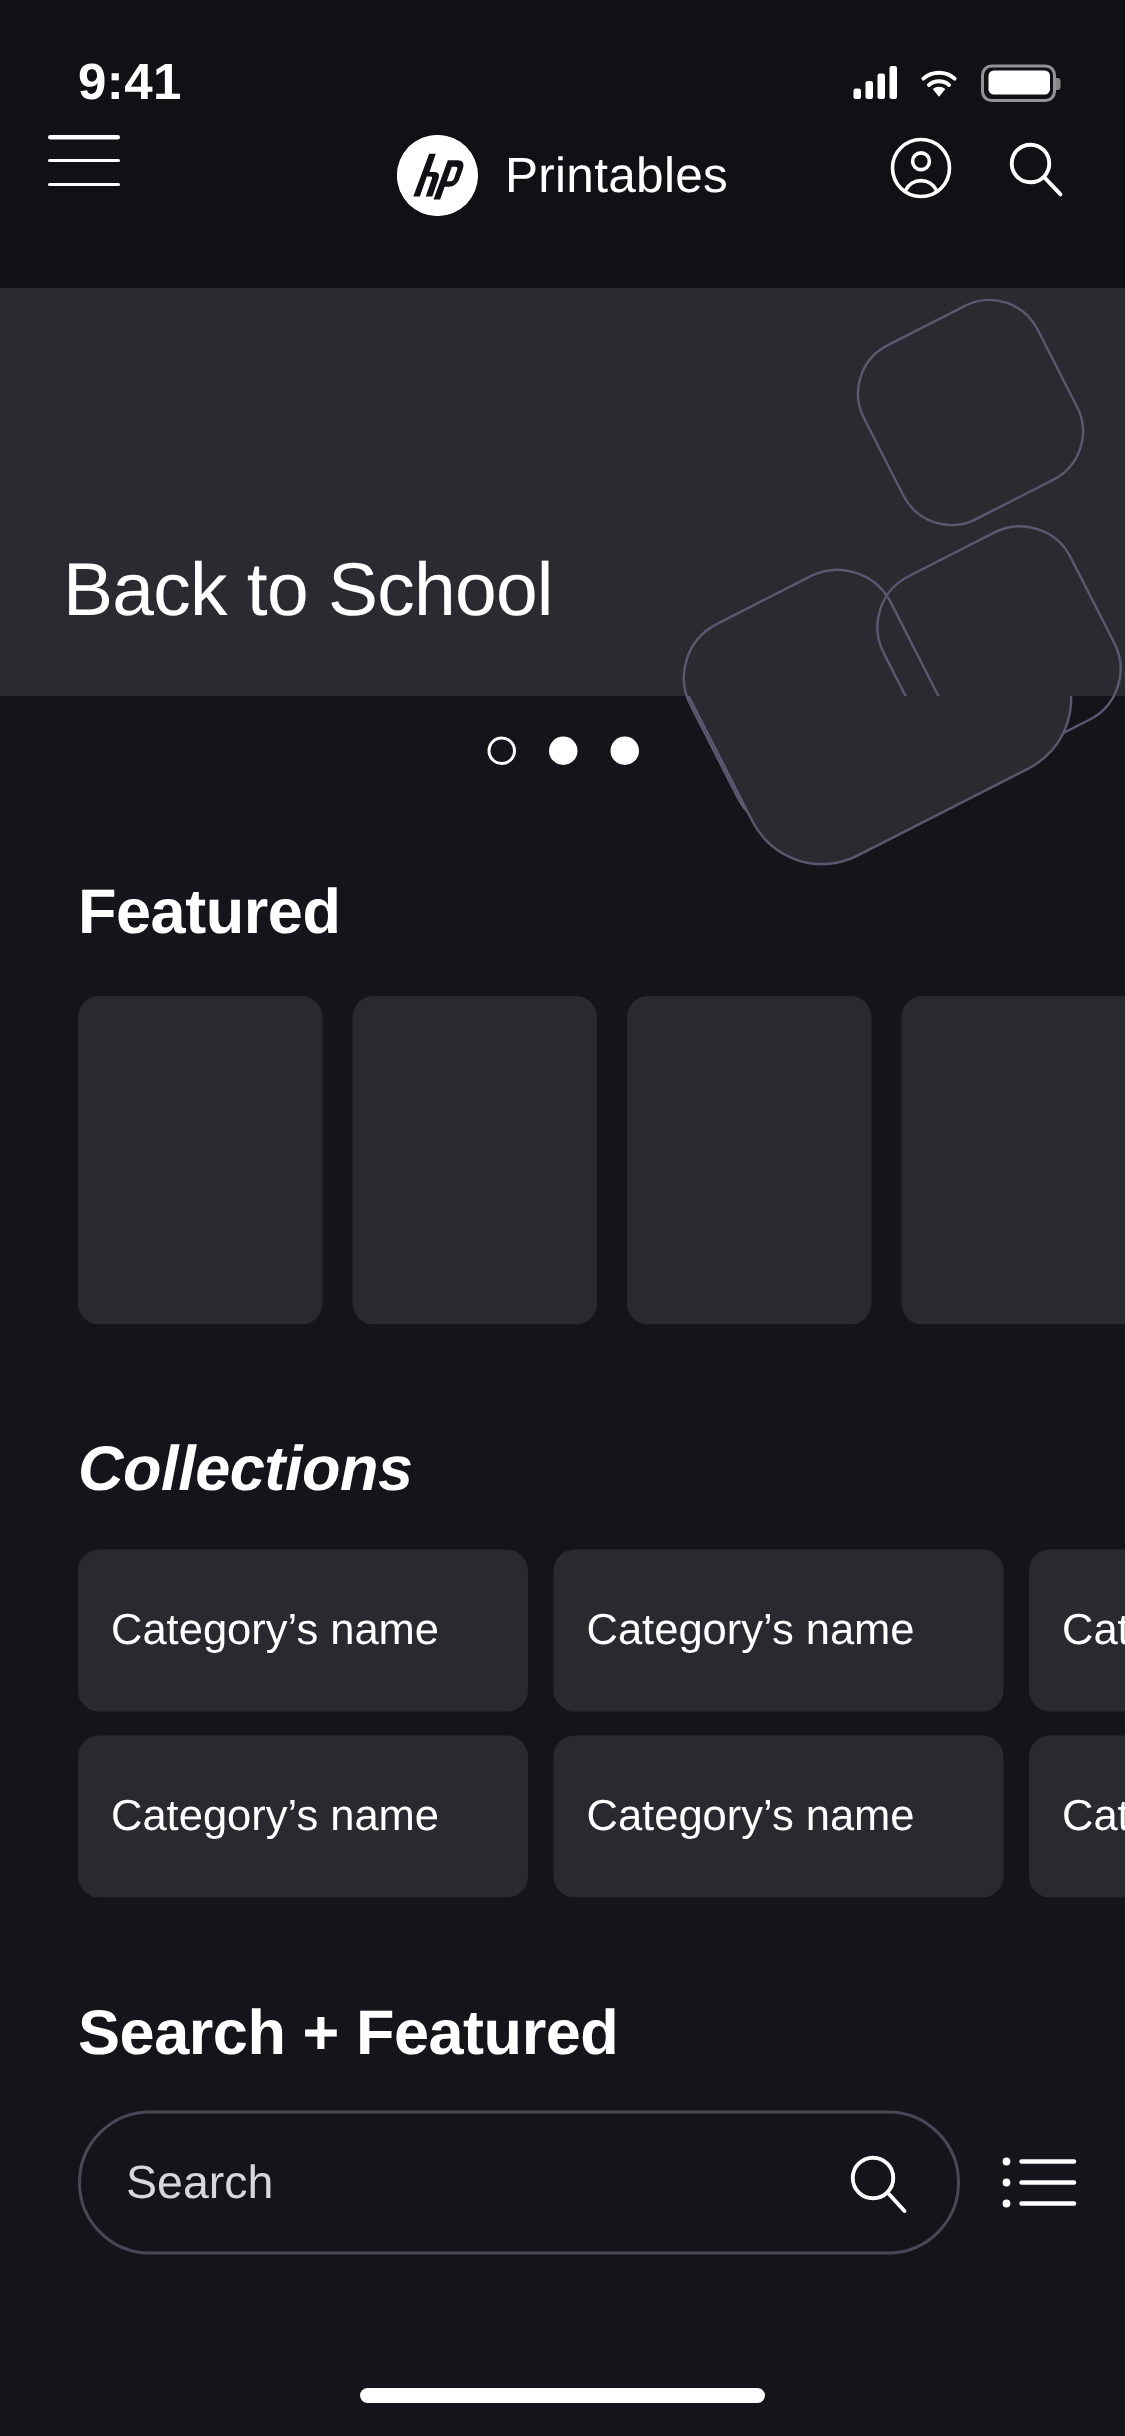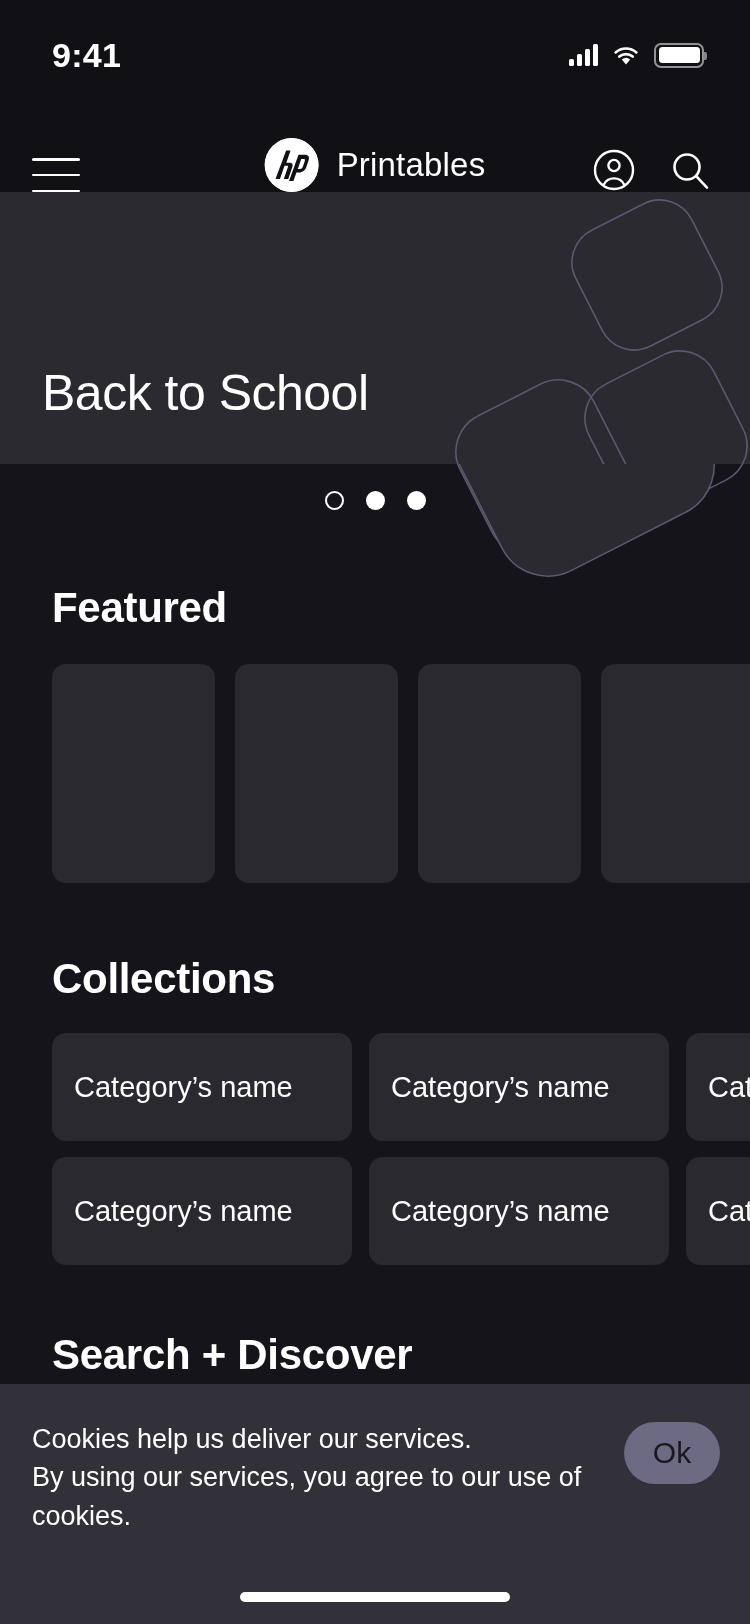--- a/index.html
+++ b/index.html
@@ -82,21 +82,21 @@
     background: #ffffff;
     border-radius: 3.5px;
   }
 
   
   .app-header {
     position: relative;
     height: 102px;
     background: #111015;
     display: flex;
-    align-items: flex-end;
+    align-items: flex-start;
     padding: 0 38px 0 32px;
   }
   .hamburger {
     width: 48px; height: 34px;
     display: flex; flex-direction: column;
     justify-content: space-between;
     cursor: pointer;
   }
   .hamburger span {
     display: block;
@@ -219,21 +219,21 @@
   }
   .featured-card {
     flex: 0 0 auto;
     width: 163px;
     height: 219px;
     background: #2a292f;
     border-radius: 14px;
     cursor: pointer;
   }
 
-  .collections-title { padding-top: 72px; }
+  .collections-title { padding-top: 72px; font-style: italic; }
 
   .collections-grid {
     display: grid;
     grid-template-columns: repeat(3, 300px);
     grid-auto-rows: 108px;
     gap: 16px 17px;
     padding: 30px 0 0 32px;
     overflow: hidden;
   }
   .collection-card {
@@ -452,21 +452,21 @@
       <div class="collection-card">
         <span>Category’s name</span>
       </div>
       <div class="collection-card">
         <span>Category’s name</span>
       </div>
     </div>
   </div>
 
   <div class="section">
-    <div class="section-title search-title">Search + Discover</div>
+    <div class="section-title search-title">Search + Featured</div>
     <div class="search-row">
       <div class="search-box">
         <span class="placeholder">Search</span>
         <span class="search-ico">
           <svg width="46" height="46" viewBox="0 0 46 46">
             <circle cx="20" cy="20" r="13.5" stroke="#fff" stroke-width="2.6" fill="none"></circle>
             <line x1="30" y1="30" x2="41" y2="42" stroke="#fff" stroke-width="2.6" stroke-linecap="round"></line>
           </svg>
         </span>
       </div>
@@ -476,22 +476,15 @@
           <circle cx="5" cy="23" r="2.6" fill="#fff"></circle>
           <circle cx="5" cy="37" r="2.6" fill="#fff"></circle>
           <line x1="15" y1="9" x2="50" y2="9" stroke="#fff" stroke-width="3" stroke-linecap="round"></line>
           <line x1="15" y1="23" x2="50" y2="23" stroke="#fff" stroke-width="3" stroke-linecap="round"></line>
           <line x1="15" y1="37" x2="50" y2="37" stroke="#fff" stroke-width="3" stroke-linecap="round"></line>
         </svg>
       </div>
     </div>
   </div>
 
-  <div class="cookie-banner">
-    <div class="cookie-text">
-      <div>Cookies help us deliver our services.</div>
-      <div>By using our services, you agree to our use of cookies.</div>
-    </div>
-    <button class="cookie-ok">Ok</button>
-  </div>
 
   <div class="home-indicator"></div>
 </div>
 
 </body></html>

